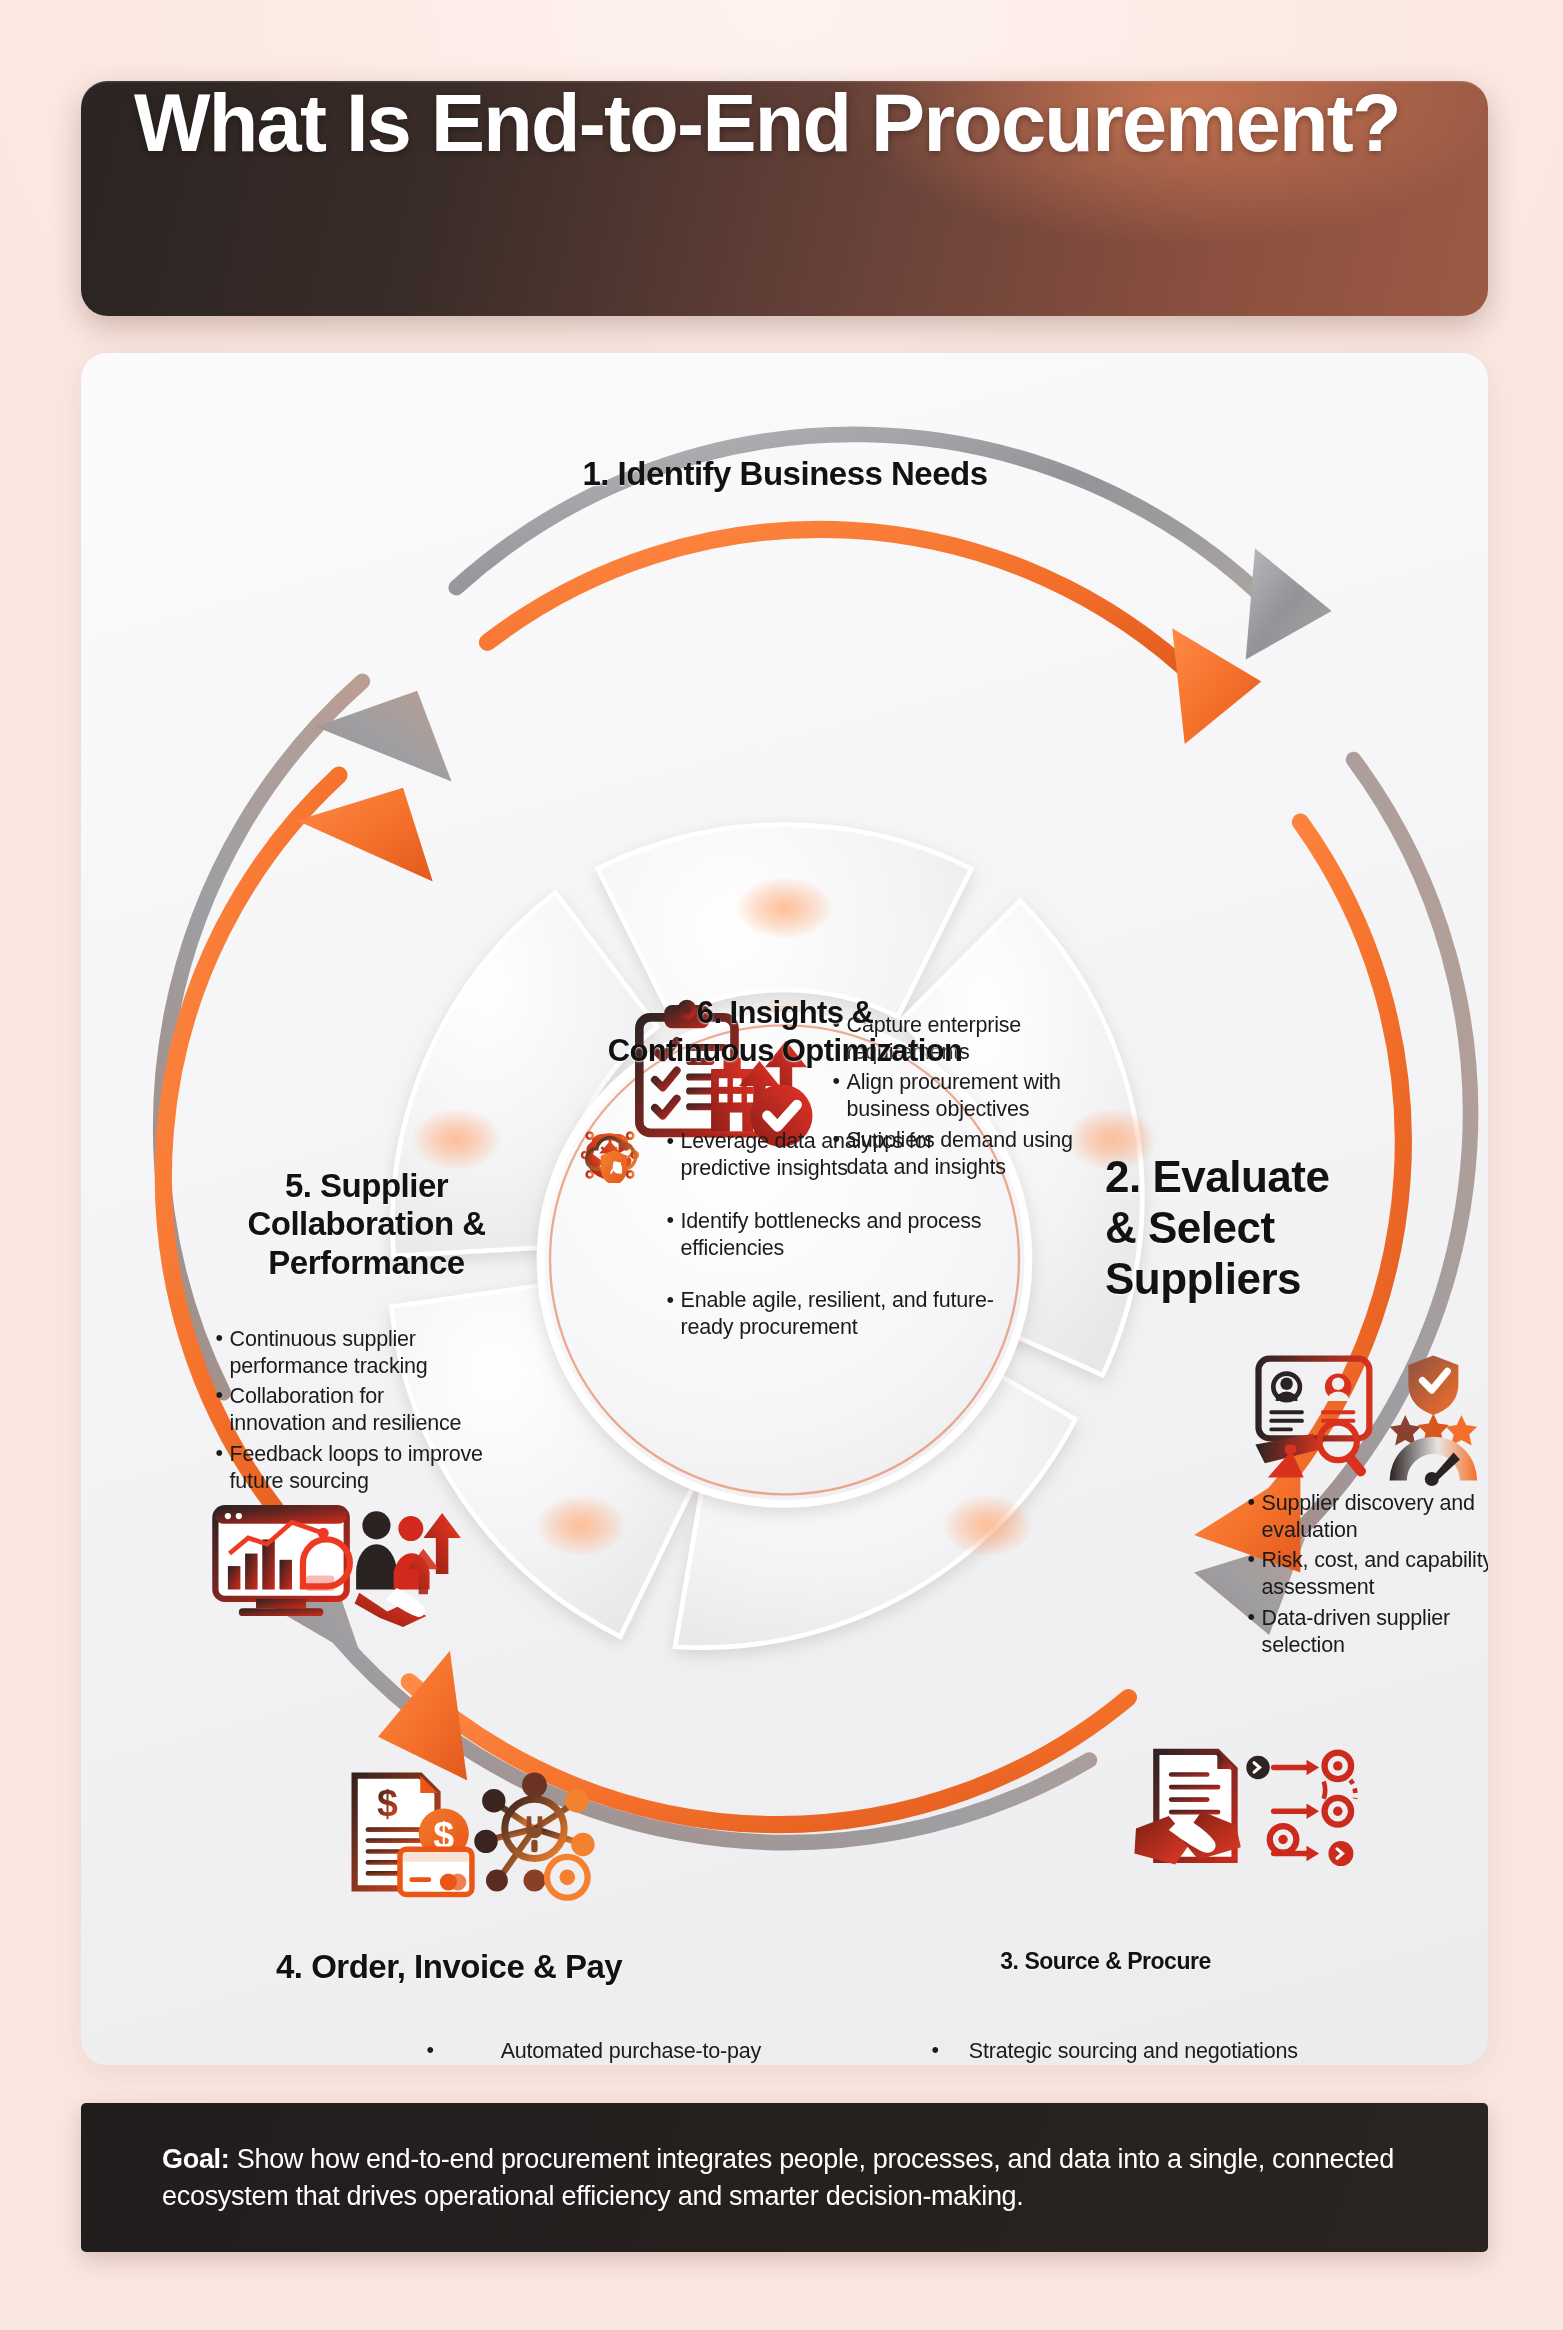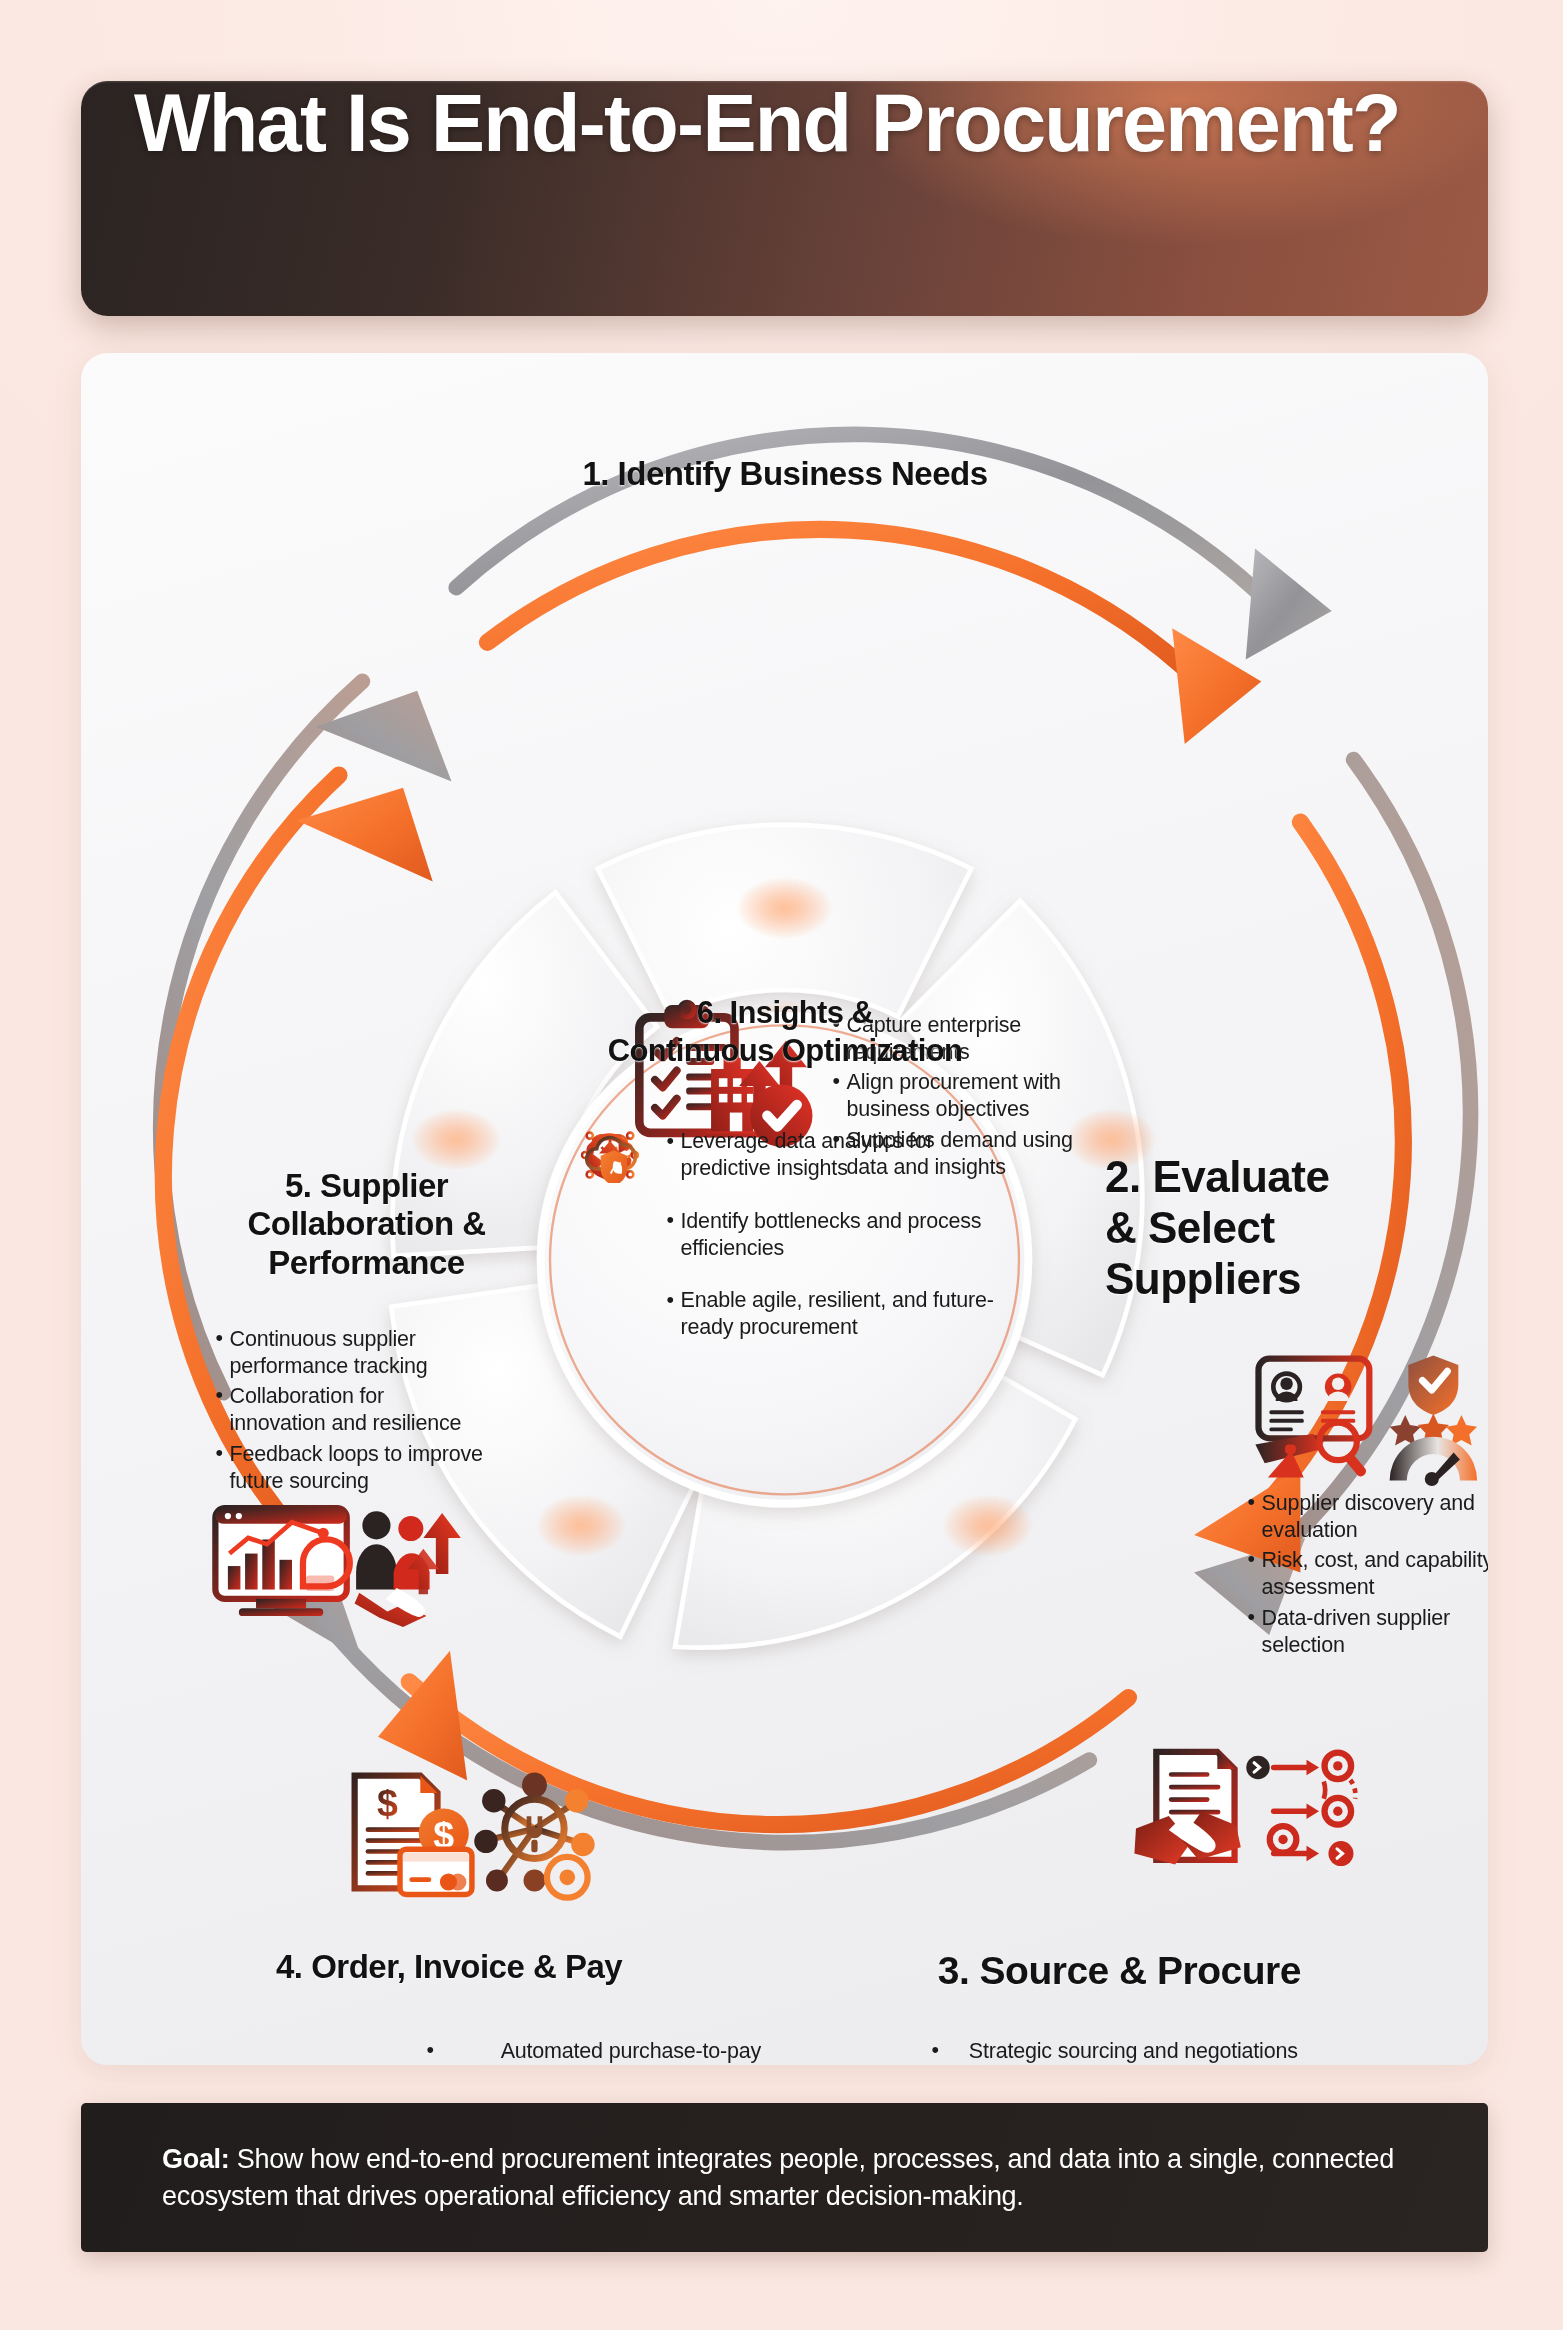--- a/index.html
+++ b/index.html
@@ -382,21 +382,21 @@
               <circle cx="268" cy="86" r="6"></circle>
               <circle cx="198" cy="122" r="6"></circle>
           </g>
           <circle cx="272" cy="140" r="16" fill="#cc2a1d"></circle>
           <polyline points="267,134 274,140 267,146" fill="none" stroke="#fff" stroke-width="4" stroke-linecap="round"></polyline>
           <path d="M250 48 a34 34 0 0 1 0 22" fill="none" stroke="#cc2a1d" stroke-width="6"></path>
           <path d="M284 46 a30 30 0 0 1 6 24" fill="none" stroke="#cc2a1d" stroke-width="6" stroke-dasharray="6 6"></path>
         </svg>
       </div>
 
-      <div class="seg-title" style="left:829px; top:1571px; width:391px; text-align:right; font-size:39px;">3. Source &amp; Procure</div>
+      <div class="seg-title" style="left:829px; top:1571px; width:391px; text-align:center; font-size:23px;">3. Source &amp; Procure</div>
 
       <ul class="seg-bullets" style="left:849px; top:1685px; width:391px;text-align:center;">
         <li>Strategic sourcing and negotiations</li>
 
       </ul>
 
       <div class="seg-icon" style="left:258px; top:1399px; width:258px; height:149px;">
         <svg width="258" height="149" viewBox="0 0 330 190">
           <defs>
             <linearGradient id="i4a" x1="0" y1="0" x2="1" y2="1">

